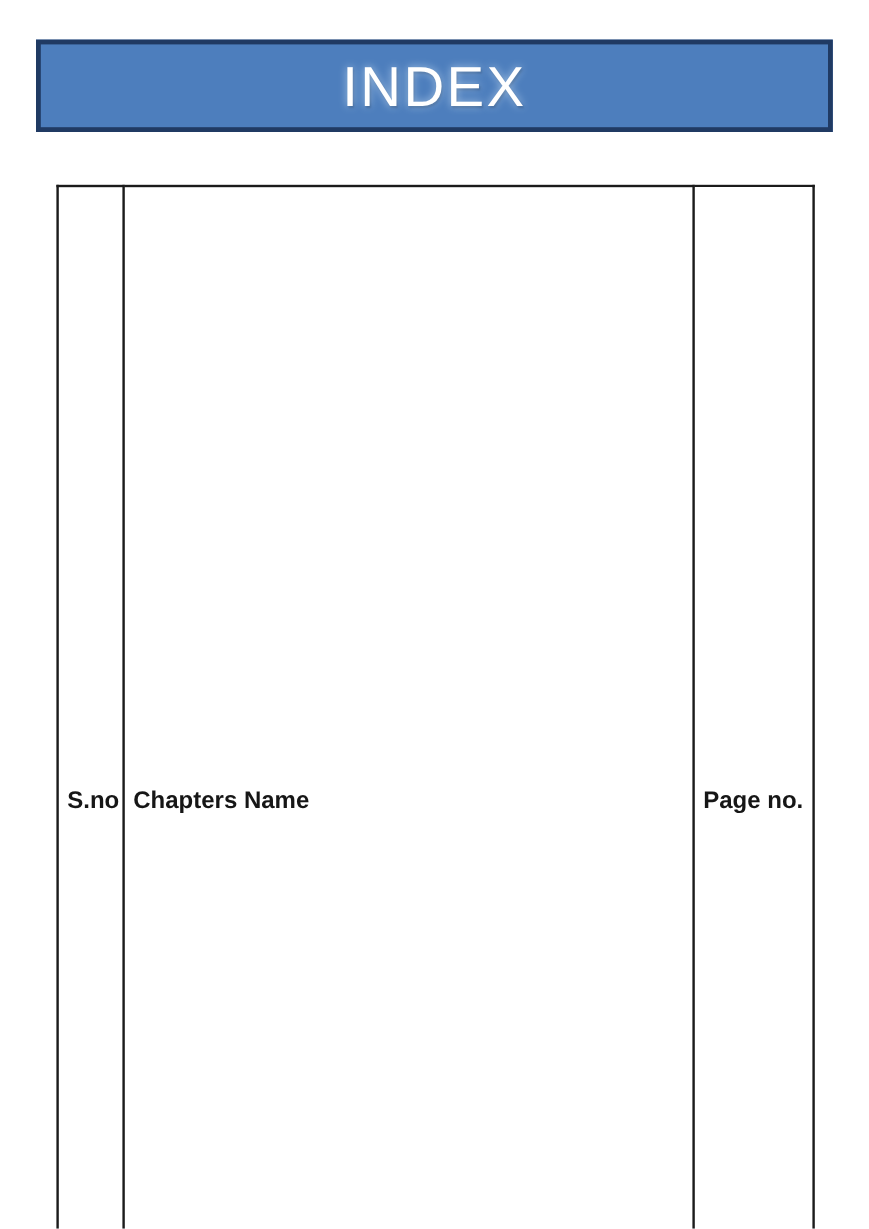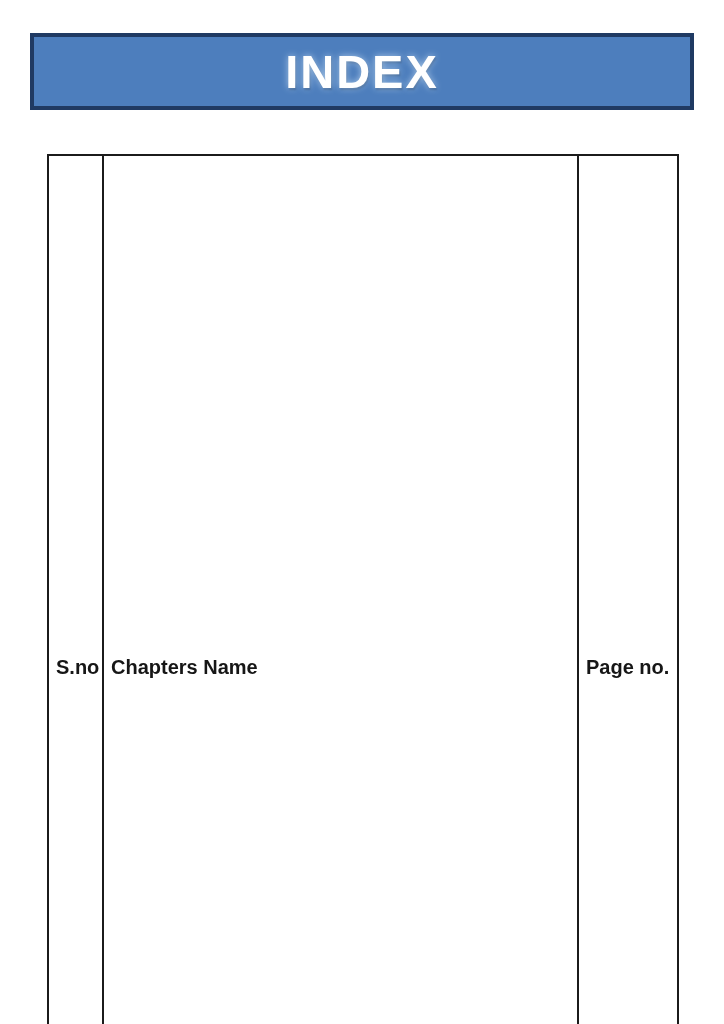--- a/index.html
+++ b/index.html
@@ -23,21 +23,21 @@
     height: 77px;
     box-sizing: border-box;
     border: 4px solid #203a63;
     background: #4d7ebd;
     display: flex;
     align-items: center;
     justify-content: center;
   }
   .banner-title {
     color: #ffffff;
-    font-weight: bold;
+    font-weight: normal;
     font-size: 47px;
     letter-spacing: 2px;
     text-shadow: 0 0 7px rgba(220,240,255,0.65), 1px 2px 2px rgba(25,55,95,0.45);
   }
   table.toc {
     position: absolute;
     left: 47px;
     top: 154px;
     width: 630px;
     border-collapse: collapse;

